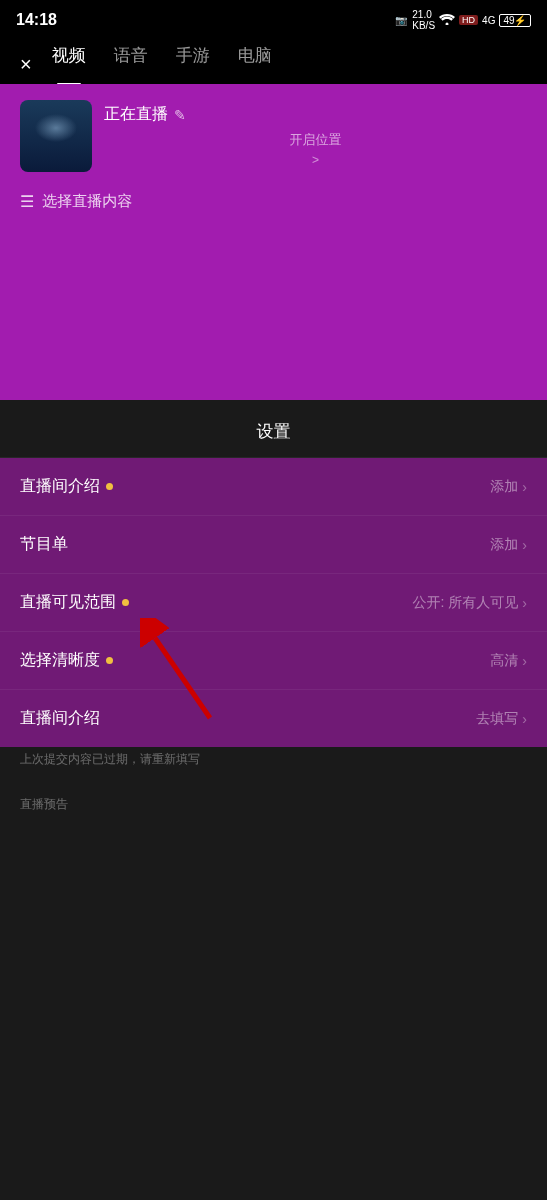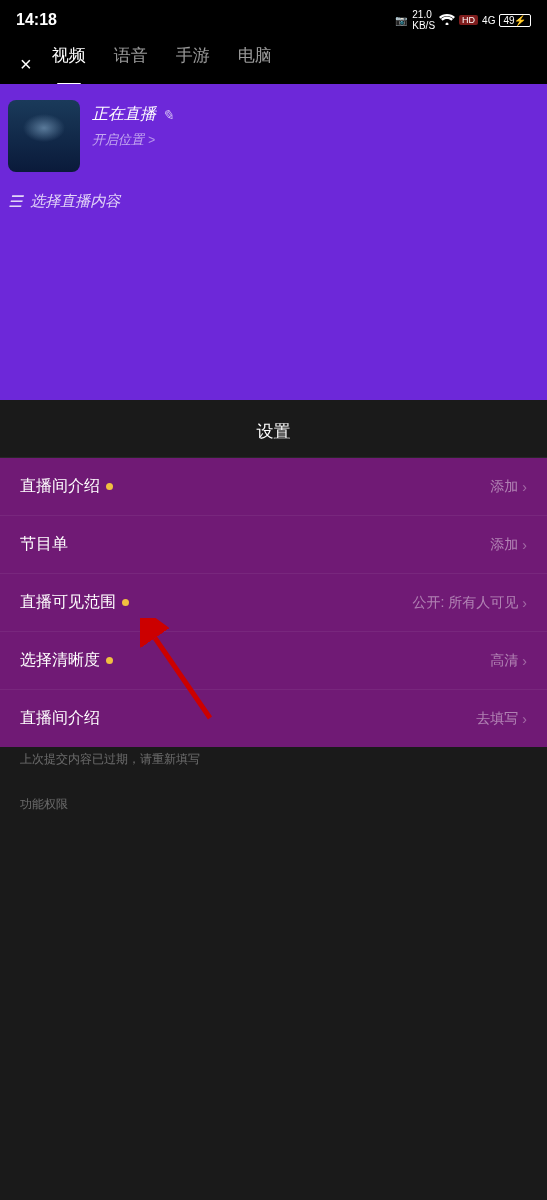--- a/index.html
+++ b/index.html
@@ -82,25 +82,24 @@
       left: 50%;
       transform: translateX(-50%);
       width: 24px;
       height: 2px;
       background: #fff;
       border-radius: 1px;
     }
 
     
     .upper-section {
-      background: #6d28d9;
-      padding: 16px 8px;
+      background: #a21caf;
+      padding: 16px 20px;
       height: 360px;
       position: relative;
-      font-style: italic;
     }
 
     .profile-row {
       display: flex;
       align-items: flex-start;
       gap: 12px;
     }
 
     .avatar {
       width: 72px;
@@ -141,20 +140,21 @@
     .edit-icon {
       font-size: 14px;
       color: rgba(255,255,255,0.7);
     }
 
     .location-row {
       display: flex;
       align-items: center;
       gap: 4px;
       cursor: pointer;
+      flex-direction: column;
     }
 
     .location-text {
       font-size: 13px;
       color: rgba(255,255,255,0.6);
     }
 
     .location-arrow {
       font-size: 12px;
       color: rgba(255,255,255,0.5);
@@ -379,21 +379,21 @@
     <div class="setting-item-left">
       <span class="setting-label">直播间介绍</span>
     </div>
     <div class="setting-right">
       <span class="setting-value">去填写</span>
       <span class="chevron">›</span>
     </div>
   </div>
   <div class="sub-text">上次提交内容已过期，请重新填写</div>
 
-  <div class="section-label-bottom">功能权限</div>
+  <div class="section-label-bottom">直播预告</div>
 </div>
 
 <div class="arrow-overlay">
   <svg class="red-arrow" viewBox="0 0 80 110" xmlns="http://www.w3.org/2000/svg">
 
     <defs>
       <marker id="arrowhead" markerWidth="10" markerHeight="7" refX="0" refY="3.5" orient="auto">
         <polygon points="0 0, 10 3.5, 0 7" fill="#cc0000"></polygon>
       </marker>
     </defs>

